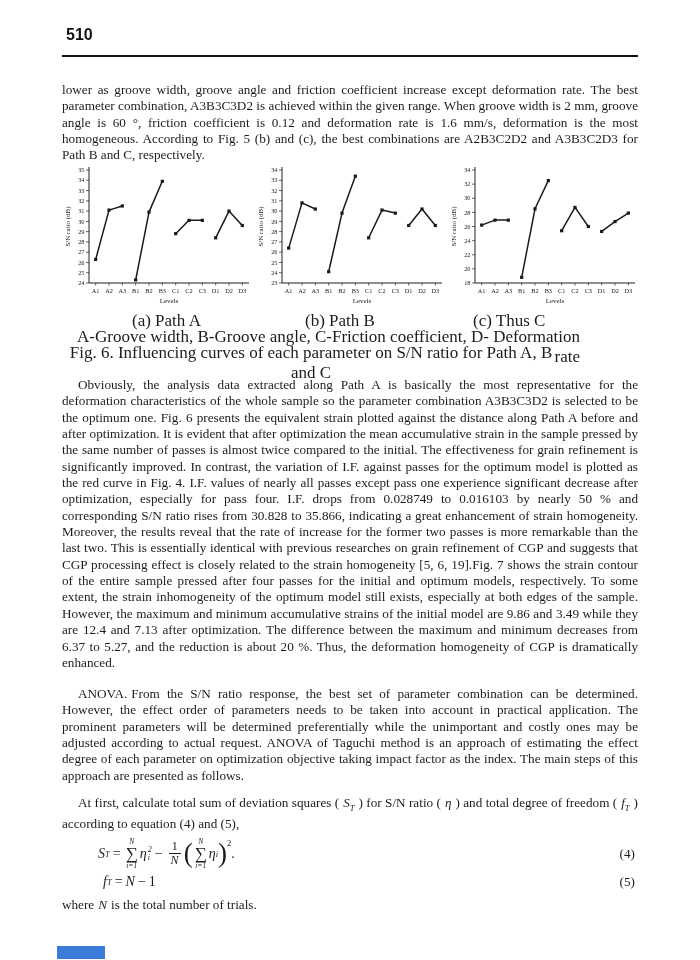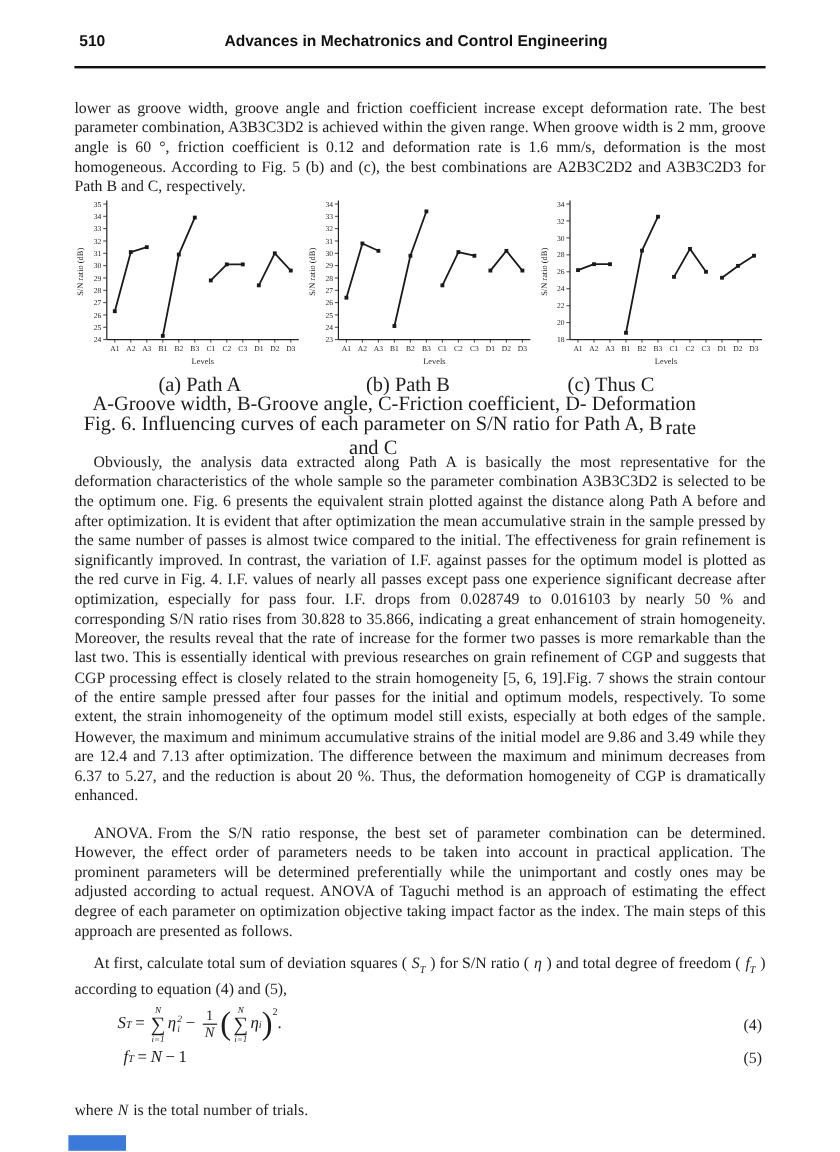--- a/index.html
+++ b/index.html
@@ -1,19 +1,19 @@
 <!DOCTYPE html>
 <html><head>
 <meta charset="utf-8">
 <style>
   html,body{margin:0;padding:0;}
   body{width:700px;height:960px;background:#ffffff;font-family:"Liberation Serif",serif;color:#1c1c1c;}
   .page{position:relative;width:700px;height:960px;background:#ffffff;overflow:hidden;}
   .abs{position:absolute;}
-  .hdr{font-family:"Liberation Sans",sans-serif;font-weight:bold;font-size:13px;color:#111;}
+  .hdr{font-family:"Liberation Sans",sans-serif;font-weight:bold;font-size:16px;color:#111;}
   .rule{background:#111;height:2.4px;}
   p.body{margin:0;text-align:justify;font-size:13.2px;line-height:16.35px;}
   .indent{text-indent:16px;}
   .caps{font-size:17px;color:#1c1c1c;}
   .figrow{display:flex;align-items:center;}
   svg text{font-family:"Liberation Serif",serif;fill:#222;}
   .ax{stroke:#222;stroke-width:1;}
   .tk{stroke:#222;stroke-width:0.7;}
   .tl{font-size:6.3px;}
   .al{font-size:7px;}
@@ -36,21 +36,20 @@
   .gap{width:4px;display:inline-block;}
   .blue-box{width:48px;height:13px;}
   .eqm{margin:0 3px;}
 </style>
 </head>
 <body>
 
 <div class="page">
 
   <span class="abs hdr" style="left:66px;top:26px;">510</span>
-  <span class="abs hdr" style="left:187px;top:26px;">Advances in Mechatronics and Control Engineering</span>
   <div class="abs rule" style="left:62px;top:55px;width:576px;"></div>
 
   <p class="abs body" style="left:62px;top:82px;width:576px;">lower as groove width, groove angle and friction coefficient increase except deformation rate. The best parameter combination, A3B3C3D2 is achieved within the given range. When groove width is 2 mm, groove angle is 60 °, friction coefficient is 0.12 and deformation rate is 1.6 mm/s, deformation is the most homogeneous. According to Fig. 5 (b) and (c), the best combinations are A2B3C2D2 and A3B3C2D3 for Path B and C, respectively.</p>
 
   <div class="abs figrow" style="left:62px;top:164px;width:580px;">
     <svg id="chart-0" width="193" height="145" viewBox="0 0 193 145">
         <line x1="27" y1="3" x2="27" y2="119" class="ax"></line>
         <line x1="27" y1="119" x2="187" y2="119" class="ax"></line>
         <line x1="24" y1="119" x2="27" y2="119" class="tk"></line>
         <text x="22.5" y="121.2" text-anchor="end" class="tl">24</text>
@@ -308,17 +307,17 @@
       <span class="mi">f</span>
         <sub class="s8 mi">T</sub>
       <span class="eqm">=</span>
       <span class="mi">N</span>
       <span class="eqm">−</span>
       <span>1</span>
     </span>
     <span class="eq-no">(5)</span>
   </div>
 
-  <p class="abs body" style="left:62px;top:897px;width:576px;margin-top:20px;"><span>where</span><span class="gap"></span><span class="mi">N</span><span class="gap"></span><span>is the total number of trials.</span></p>
+  <p class="abs body" style="left:62px;top:897px;width:576px;"><span>where</span><span class="gap"></span><span class="mi">N</span><span class="gap"></span><span>is the total number of trials.</span></p>
 
   <div class="abs blue-box" style="left:57px;top:946px;;background:#3c7ad9"></div>
 
 </div>
 
 </body></html>

